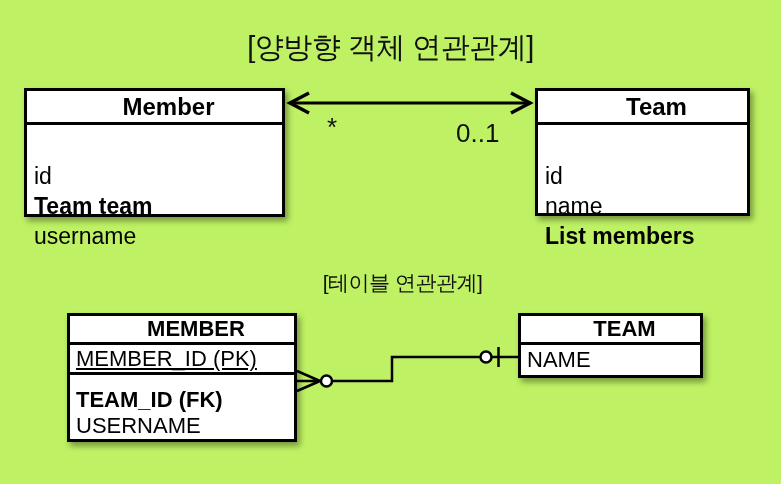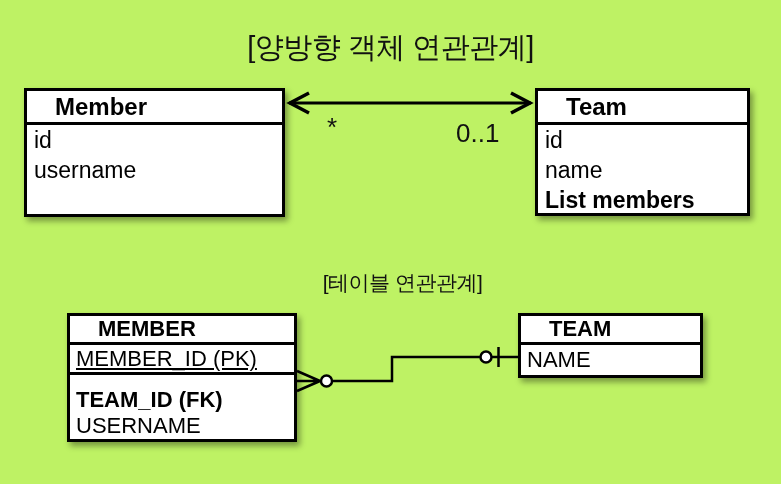--- a/index.html
+++ b/index.html
@@ -12,25 +12,25 @@
   .title { position:absolute; left:0; right:0; text-align:center; color:#111; }
   .t1 { top:28px; font-size:29px; letter-spacing:-0.5px; }
   .t2 { top:269px; left:24px; font-size:21px; letter-spacing:-0.5px; }
 
   .box {
     position:absolute; box-sizing:border-box; background:#fff;
     border:3px solid #000;
     box-shadow:3px 4px 6px rgba(0,0,0,0.38);
   }
   .box-head {
-    border-bottom:3px solid #000; font-weight:bold;padding-left:28px;
+    border-bottom:3px solid #000; text-align:center; font-weight:bold;padding-left:28px;
   }
   
   .uml .box-head { height:31px; line-height:31px; font-size:24px; }
-  .uml-body { padding:0 7px; font-size:23px; line-height:30px; }
+  .uml-body { padding:0 7px; font-size:23px; line-height:30px;margin-top:36px; }
   #member-box { left:24px; top:88px; width:261px; height:129px; }
   #team-box   { left:535px; top:88px; width:215px; height:128px; }
 
   
   .tbl .box-head { height:26px; line-height:26px; font-size:22px; }
   .tbl-row { padding:0 6px; font-size:22px; line-height:27px; height:27px; white-space:nowrap; }
   .tbl-row.sep { border-bottom:3px solid #000;text-decoration:underline; }
   .tbl-comp { padding:0 6px; font-size:22px; line-height:26px;margin-top:12px; }
   #member-table { left:67px; top:313px; width:230px; }
   #team-table   { left:518px; top:313px; width:185px; }
@@ -48,20 +48,21 @@
 <body>
 
 <div id="canvas">
 
   <div class="title t1">[양방향 객체 연관관계]</div>
 
   <div class="box uml" id="member-box">
     <div class="box-head">Member</div>
     <div class="uml-body">
       <div>id</div>
+      <div class="b">Team team</div>
       <div>username</div>
     </div>
   </div>
 
   <div class="box uml" id="team-box">
     <div class="box-head">Team</div>
     <div class="uml-body">
       <div>id</div>
       <div>name</div>
       <div class="b">List members</div>

